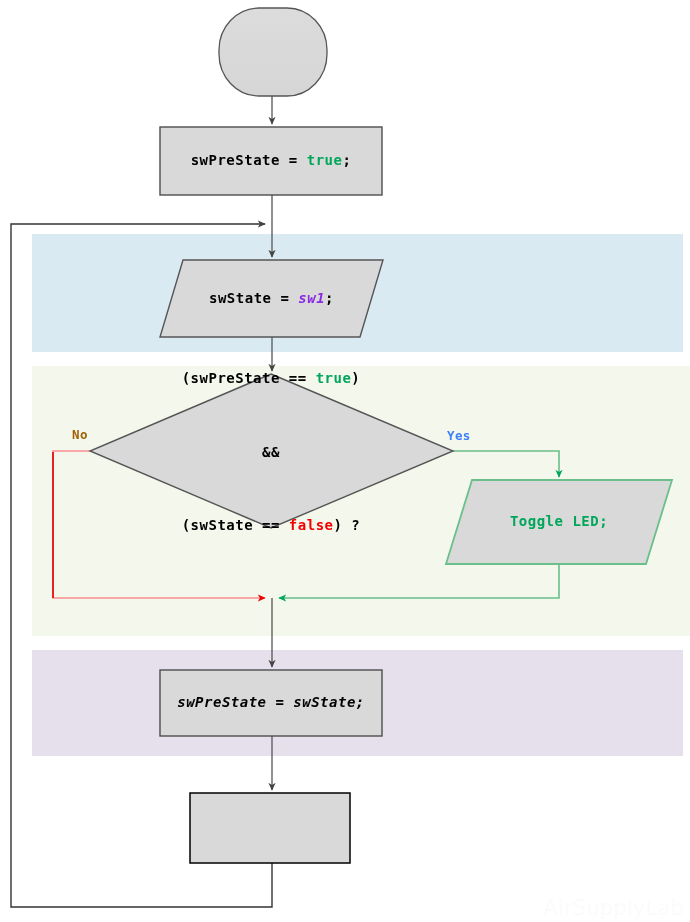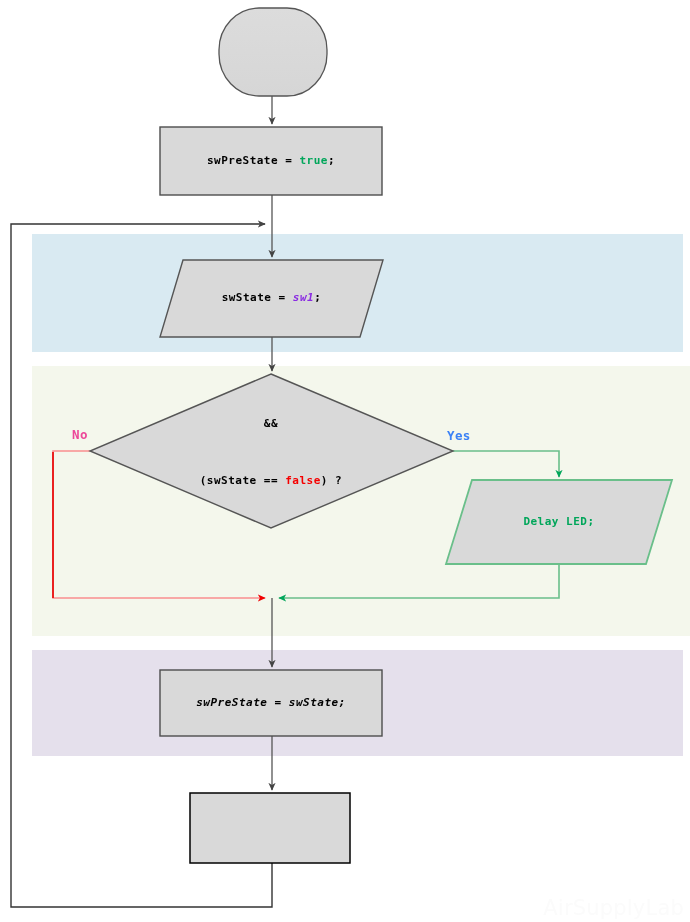--- a/index.html
+++ b/index.html
@@ -24,21 +24,21 @@
     height: 922px;
   }
   .node-text {
     position: absolute;
     display: flex;
     align-items: center;
     justify-content: center;
     text-align: center;
     pointer-events: none;
     font-family: "DejaVu Sans Mono", "Liberation Mono", monospace;
-    font-size: 11px;
+    font-size: 14px;
     font-weight: bold;
     color: #000000;
     letter-spacing: 0.5px;
     line-height: 1.65;
     white-space: pre;
   }
   .serif-text {
     font-family: "DejaVu Serif", "Liberation Serif", serif;
     font-size: 19px;
     font-weight: normal;
@@ -48,21 +48,21 @@
   .kw-false { color: #f50000; }
   .kw-var { color: #8a2be2; font-style: italic; }
   .kw-green { color: #00a65a; }
   .branch-label {
     position: absolute;
     font-family: "DejaVu Sans Mono", "Liberation Mono", monospace;
     font-size: 12.5px;
     font-weight: bold;
     letter-spacing: 0.4px;
   }
-  .label-no { color: #ec4899; padding-left: 12px; }
+  .label-no { color: #a16207; padding-left: 12px; }
   .label-yes { color: #3b82f6; }
   .watermark {
     position: absolute;
     right: 6px;
     bottom: 2px;
     font-family: "DejaVu Sans", "Liberation Sans", sans-serif;
     font-size: 21px;
     color: #fbfbfb;
     letter-spacing: 0.2px;
     user-select: none;
@@ -142,27 +142,28 @@
   <div class="node-text" style="left:160px; top:127px; width:222px; height:68px;">
     <span><span>swPreState = </span><span class="kw-true">true</span><span>;</span></span>
   </div>
 
   <div class="node-text" style="left:160px; top:260px; width:223px; height:77px;">
     <span><span>swState = </span><span class="kw-var">sw1</span><span>;</span></span>
   </div>
 
   <div class="node-text" style="left:130px; top:404px; width:282px; height:96px; line-height:1.75;">
     <span style="display:block;">
+      <span style="display:block;"><span>(swPreState == </span><span class="kw-true">true</span><span>)</span></span>
       <span style="display:block;">&amp;&amp;</span>
       <span style="display:block;"><span>(swState == </span><span class="kw-false">false</span><span>) ?</span></span>
     </span>
   </div>
 
   <div class="node-text" style="left:446px; top:480px; width:226px; height:84px;">
-    <span class="kw-green">Delay LED;</span>
+    <span class="kw-green">Toggle LED;</span>
   </div>
 
   <div class="node-text" style="left:160px; top:670px; width:222px; height:66px;font-style:italic;">
     <span>swPreState = swState;</span>
   </div>
 
 
   <div class="branch-label label-no" style="left:60px; top:427px;">No</div>
 
   <div class="branch-label label-yes" style="left:447px; top:428px;">Yes</div>

